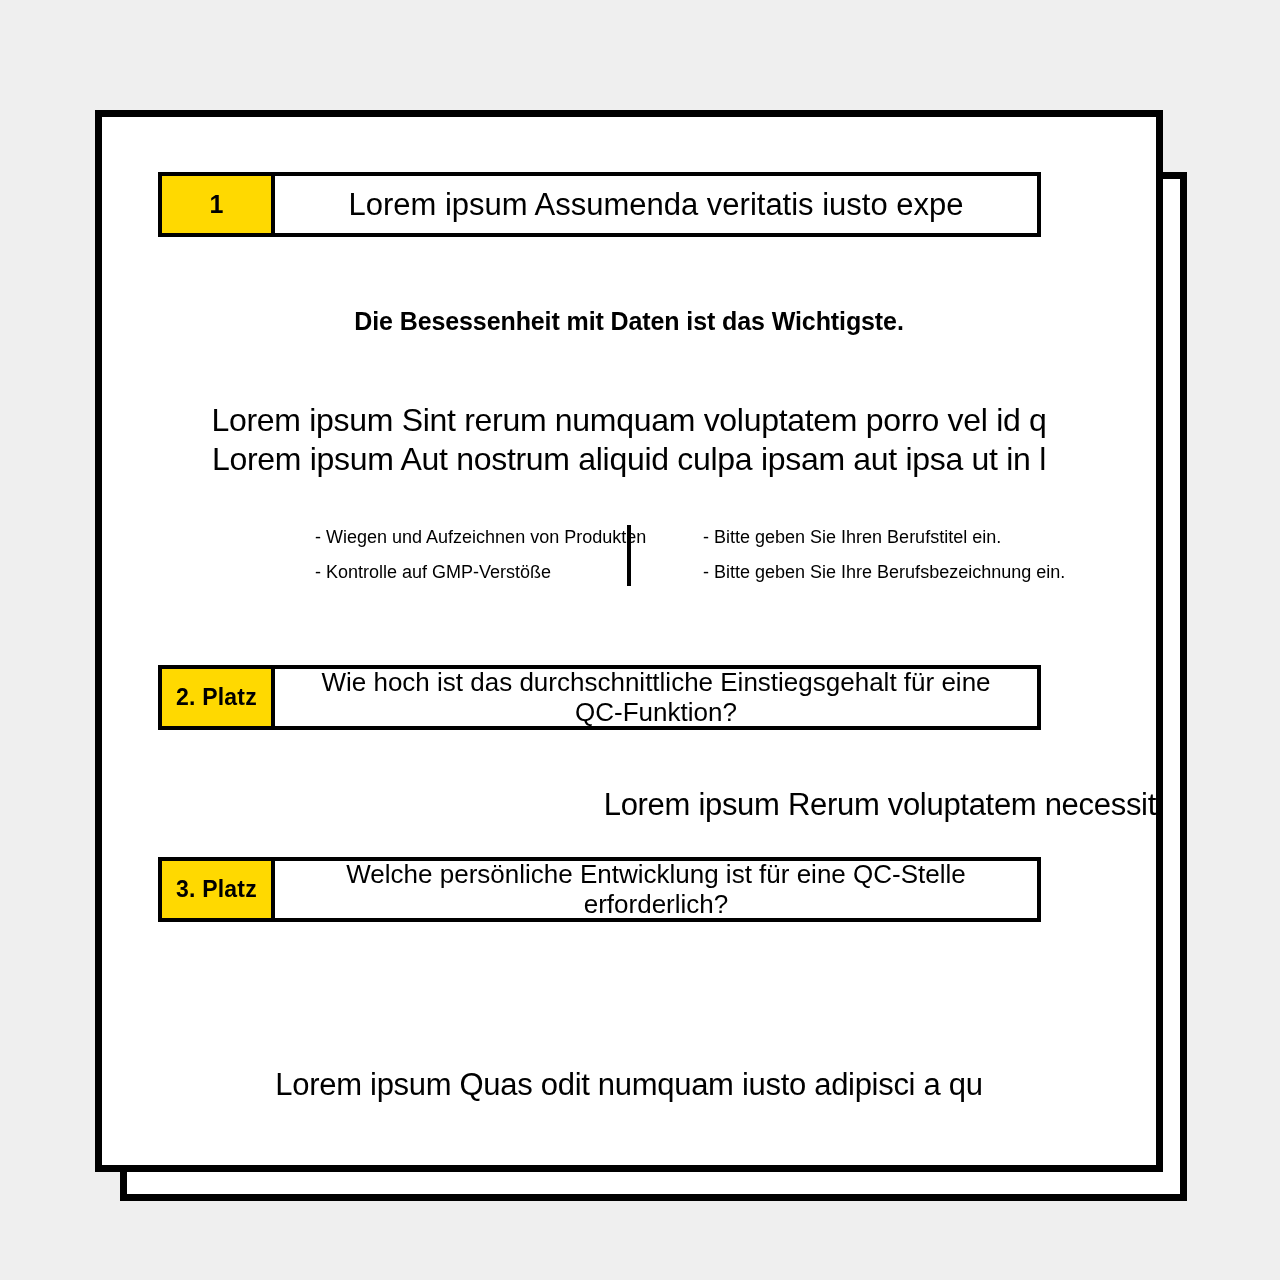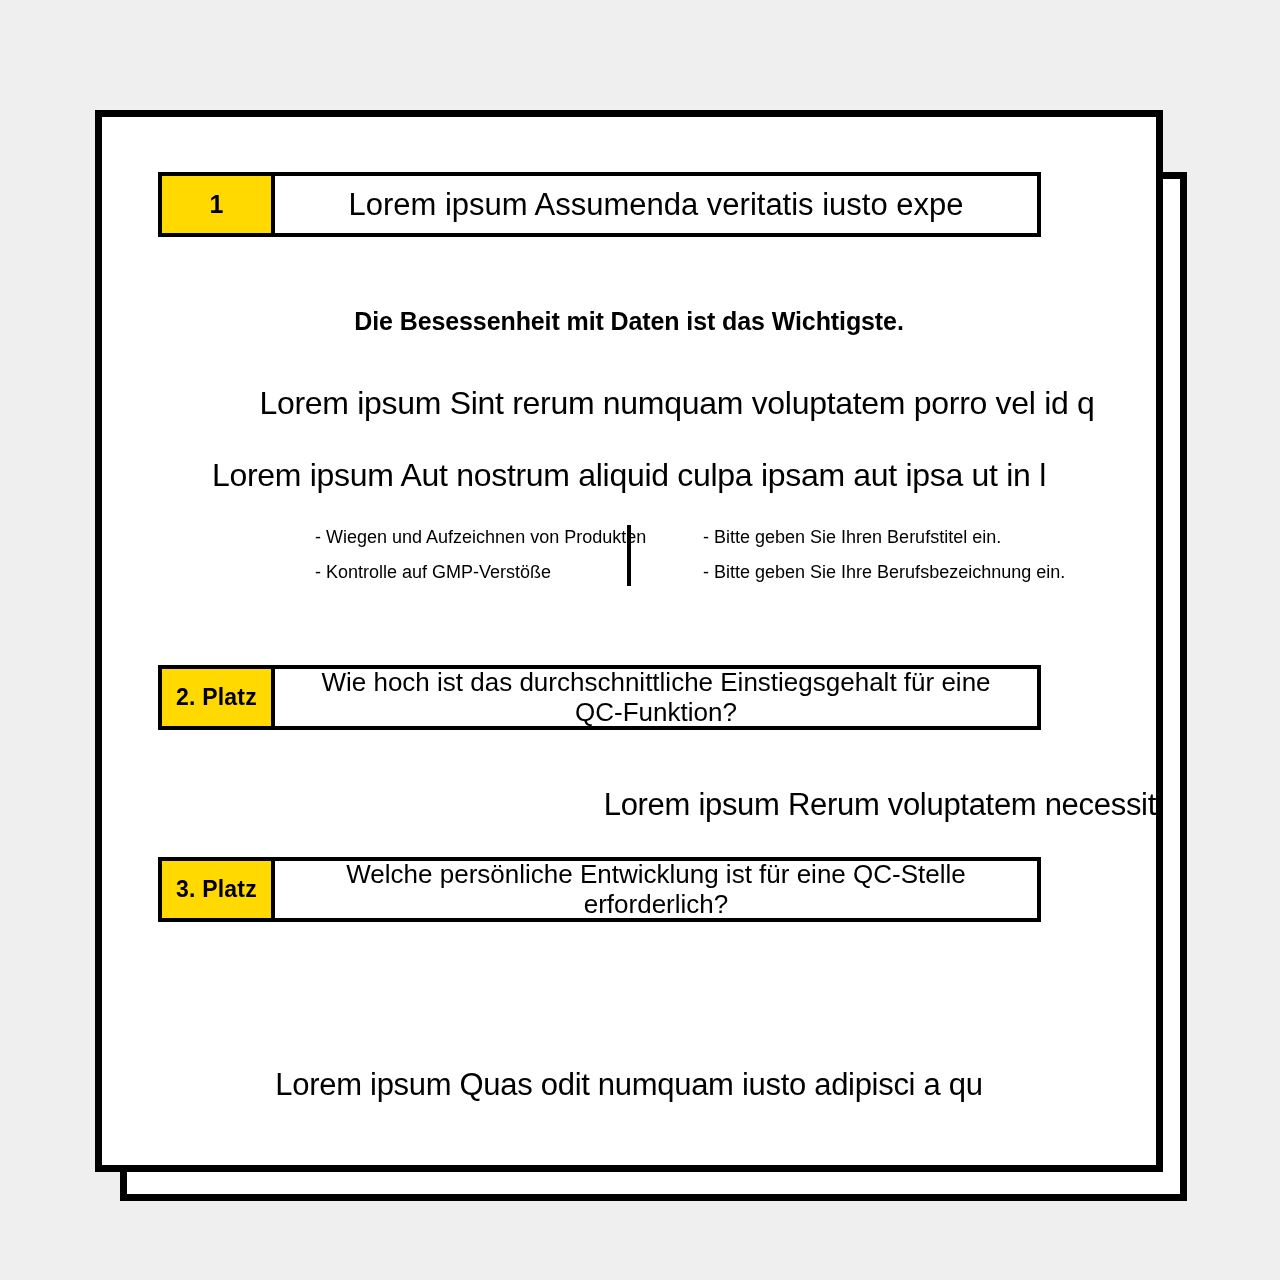--- a/index.html
+++ b/index.html
@@ -119,22 +119,22 @@
   
   .lead {
     position: absolute;
     left: 0;
     width: 100%;
     text-align: center;
     font-size: 32px;
     letter-spacing: -0.3px;
     line-height: 1;
   }
-  .lead-1 { top: 270px; margin-left: 48px; }
-  .lead-2 { top: 326px; margin-top: 16px; }
+  .lead-1 { top: 287px; }
+  .lead-2 { top: 326px; }
 
   
   .bullets {
     position: absolute;
     left: 0;
     top: 405px;
     width: 100%;
     display: flex;
     justify-content: center;
     align-items: stretch;

